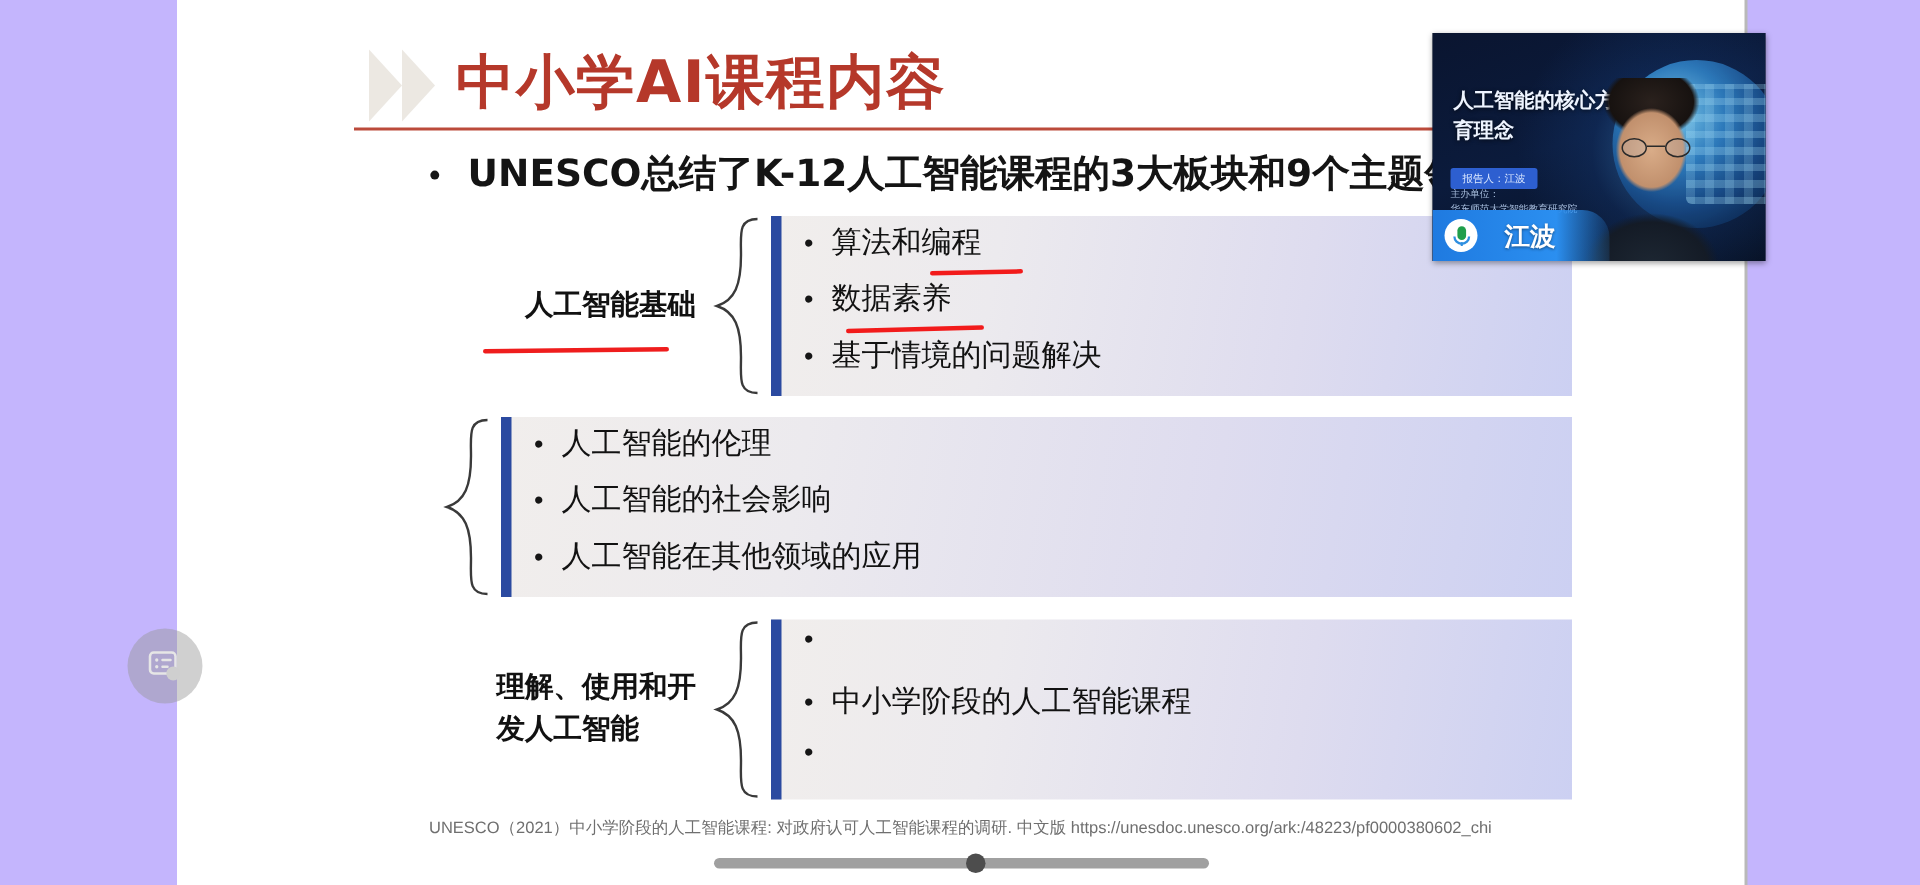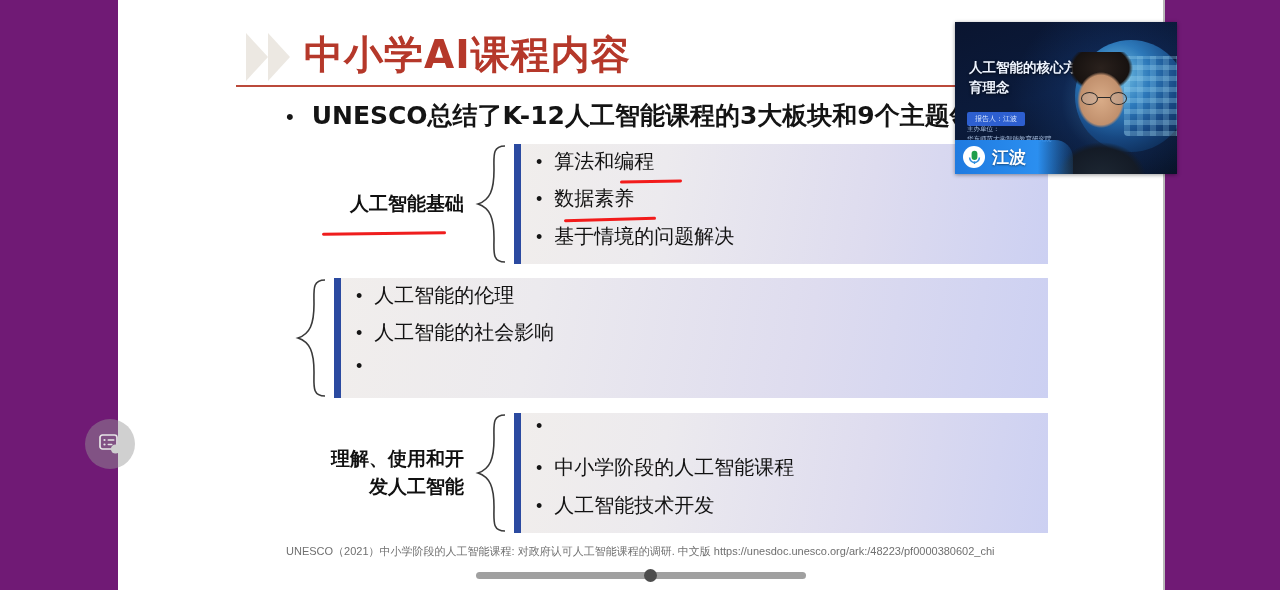--- a/index.html
+++ b/index.html
@@ -7,21 +7,21 @@
   html, body {
     width: 1280px; height: 590px;
     background: #000;
     overflow: hidden;
     font-family: "Liberation Sans", "DejaVu Sans", sans-serif;
   }
 
   #stage {
     position: relative;
     width: 1280px; height: 590px;
-    background: #701a75;
+    background: #c4b5fd;
   }
 
   
   #slide {
     position: absolute;
     left: 118px; top: 0px;
     width: 1046px; height: 590px;
     background: #ffffff;
     overflow: hidden;
   }
@@ -106,21 +106,20 @@
     flex-direction: column;
     align-items: flex-end;
     justify-content: center;
     height: 100%;
     padding-right: 4px;
   }
   .group-label {
     font-size: 19px;
     font-weight: bold;
     color: #111111;
-    text-align: right;
     line-height: 1.45;
     font-family: "DejaVu Sans", "Liberation Sans", sans-serif;
     white-space: pre-line;
   }
   .label-underline {
     position: absolute;
     left: 34px; bottom: 30px;
     width: 124px; height: 3px;
     background: #ef1d1d;
     border-radius: 2px;
@@ -312,21 +311,21 @@
     background: #2a2a2a;
   }
   #video-name-bar {
     position: absolute;
     left: 0px; bottom: 0px;
     width: 118px; height: 34px;
     background: linear-gradient(90deg, #1f7ae0 0%, #2b8ff0 70%, rgba(43,143,240,0.15) 100%);
     border-top-right-radius: 18px;
     display: flex;
     align-items: center;
-    gap: 7px;
+    gap: 18px;
     padding-left: 8px;
   }
   #mic-badge {
     width: 22px; height: 22px;
     border-radius: 50%;
     background: #ffffff;
     display: flex; align-items: center; justify-content: center;
     flex: none;
   }
   #video-name {
@@ -393,20 +392,21 @@
         <div class="panel-item">
           <span class="dot">•</span>
           <span class="txt">人工智能的伦理</span>
         </div>
         <div class="panel-item">
           <span class="dot">•</span>
           <span class="txt">人工智能的社会影响</span>
         </div>
         <div class="panel-item">
           <span class="dot">•</span>
+          <span class="txt">人工智能在其他领域的应用</span>
         </div>
       </div>
     </div>
 
     <div class="group" id="group-2">
       <div class="group-label-wrap">
         <div class="group-label">理解、使用和开
 发人工智能</div>
       </div>
       <svg class="brace" viewBox="0 0 36 120" preserveAspectRatio="none">
@@ -416,21 +416,20 @@
         <div class="panel-accent"></div>
         <div class="panel-item">
           <span class="dot">•</span>
         </div>
         <div class="panel-item">
           <span class="dot">•</span>
           <span class="txt">中小学阶段的人工智能课程</span>
         </div>
         <div class="panel-item">
           <span class="dot">•</span>
-          <span class="txt">人工智能技术开发</span>
         </div>
       </div>
     </div>
 
     <div id="citation">UNESCO（2021）中小学阶段的人工智能课程: 对政府认可人工智能课程的调研. 中文版 https://unesdoc.unesco.org/ark:/48223/pf0000380602_chi</div>
 
   </div>
 
   <div id="slide-edge-right"></div>
 

